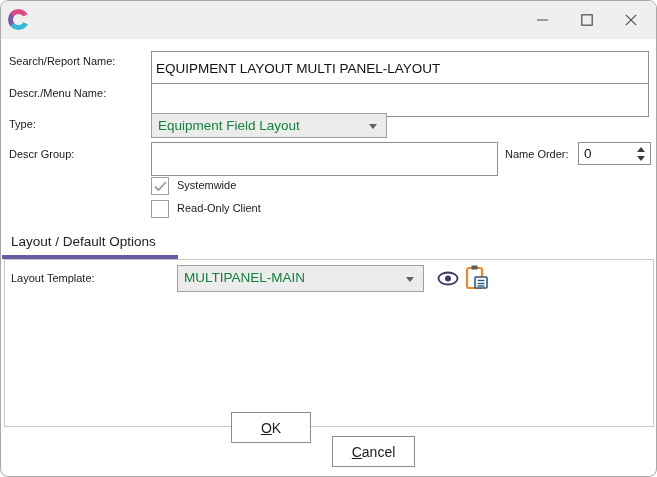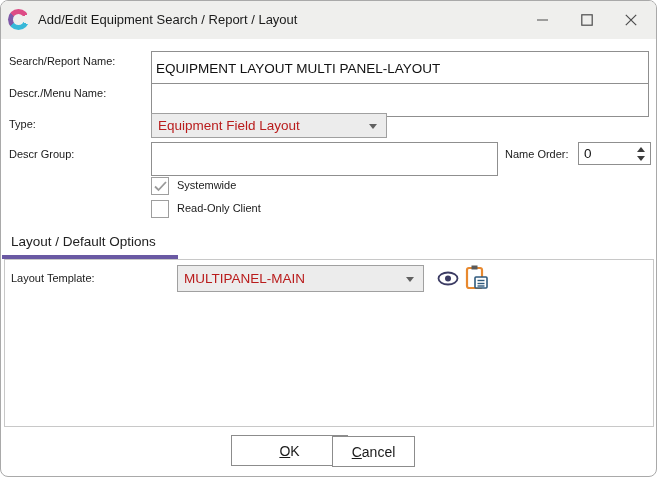--- a/index.html
+++ b/index.html
@@ -13,22 +13,22 @@
                      #7f59a8 232deg 308deg, #dd4b85 308deg 360deg); }
   .logo::after { content:""; position:absolute; left:5px; top:5px; width:11px; height:11px;
                  border-radius:50%; background:#efefed; }
   .wtitle { position:absolute; left:37px; top:11px; font-size:13px; color:#1b1b1b; white-space:nowrap; }
   .ctrl { position:absolute; top:0; width:44px; height:38px; display:flex; align-items:center;
           justify-content:center; color:#4d4d4d; cursor:default; }
   
   .lbl { position:absolute; font-size:11px; color:#1a1a1a; white-space:nowrap; }
   .tbox { position:absolute; border:1px solid #8f8f8f; background:#fff; font-family:"Liberation Sans",sans-serif;
           font-size:13.5px; color:#111; padding:16px 4px; outline:none; }
-  .combo { position:absolute; border:1px solid #a0a0a0; background:#ececec; font-size:13.5px; color:#b91c1c;
-           display:flex; align-items:center; padding:4px 6px; }
+  .combo { position:absolute; border:1px solid #a0a0a0; background:#ececec; font-size:13.5px; color:#15803d;
+           display:flex; align-items:flex-start; padding:4px 6px; }
   .combo .arrow { position:absolute; right:9px; top:50%; margin-top:-2px; width:0; height:0;
                   border-left:4px solid transparent; border-right:4px solid transparent;
                   border-top:5px solid #606060; }
   .spin { position:absolute; border:1px solid #8f8f8f; background:#fff; font-size:13.5px; color:#111; }
   .spin .val { position:absolute; left:5px; top:3px; }
   .spin .btns { position:absolute; right:3px; top:0; width:12px; height:100%; display:flex;
                 flex-direction:column; align-items:center; justify-content:center; gap:4px; }
   .tri-up { width:0; height:0; border-left:4px solid transparent; border-right:4px solid transparent;
             border-bottom:5px solid #3c3c3c; }
   .tri-dn { width:0; height:0; border-left:4px solid transparent; border-right:4px solid transparent;
@@ -45,21 +45,20 @@
   .btn u { text-decoration:underline; }
   .iconbtn { position:absolute; display:flex; align-items:center; justify-content:center; cursor:default; }
 </style>
 </head>
 <body>
 
 <div class="window">
 
   <div class="titlebar">
     <div class="logo"></div>
-    <div class="wtitle">Add/Edit Equipment Search / Report / Layout</div>
     <div class="ctrl" style="left:520px">
       <svg width="12" height="12" viewBox="0 0 12 12">
           <line x1="0" y1="6" x2="11" y2="6" stroke="#4d4d4d" stroke-width="1.2"></line>
         </svg>
     </div>
     <div class="ctrl" style="left:564px">
       <svg width="12" height="12" viewBox="0 0 12 12">
           <rect x="0.8" y="0.8" width="10.4" height="10.4" fill="none" stroke="#4d4d4d" stroke-width="1.2"></rect>
         </svg>
     </div>
@@ -126,20 +125,20 @@
     <svg width="24" height="27" viewBox="0 0 24 27">
       <rect x="2" y="4" width="15" height="20" rx="2" fill="none" stroke="#e8892f" stroke-width="2.2"></rect>
       <rect x="6.5" y="1.5" width="6" height="4" fill="#5a5a5a"></rect>
       <rect x="10" y="13" width="12" height="11" rx="1" fill="#ffffff" stroke="#2f5a7d" stroke-width="1.6"></rect>
       <line x1="12.5" y1="16.5" x2="19.5" y2="16.5" stroke="#2f5a7d" stroke-width="1.4"></line>
       <line x1="12.5" y1="19.5" x2="19.5" y2="19.5" stroke="#2f5a7d" stroke-width="1.4"></line>
       <line x1="12.5" y1="22" x2="19.5" y2="22" stroke="#2f5a7d" stroke-width="1.4"></line>
     </svg>
   </div>
 
-  <div class="btn" style="left:230px; top:434px; width:117px">
+  <div class="btn" style="left:230px; top:411px; width:80px">
     <span><u>O</u><span>K</span></span>
   </div>
   <div class="btn" style="left:331px; top:435px; width:83px">
     <span><u>C</u><span>ancel</span></span>
   </div>
 
 </div>
 
 </body></html>

